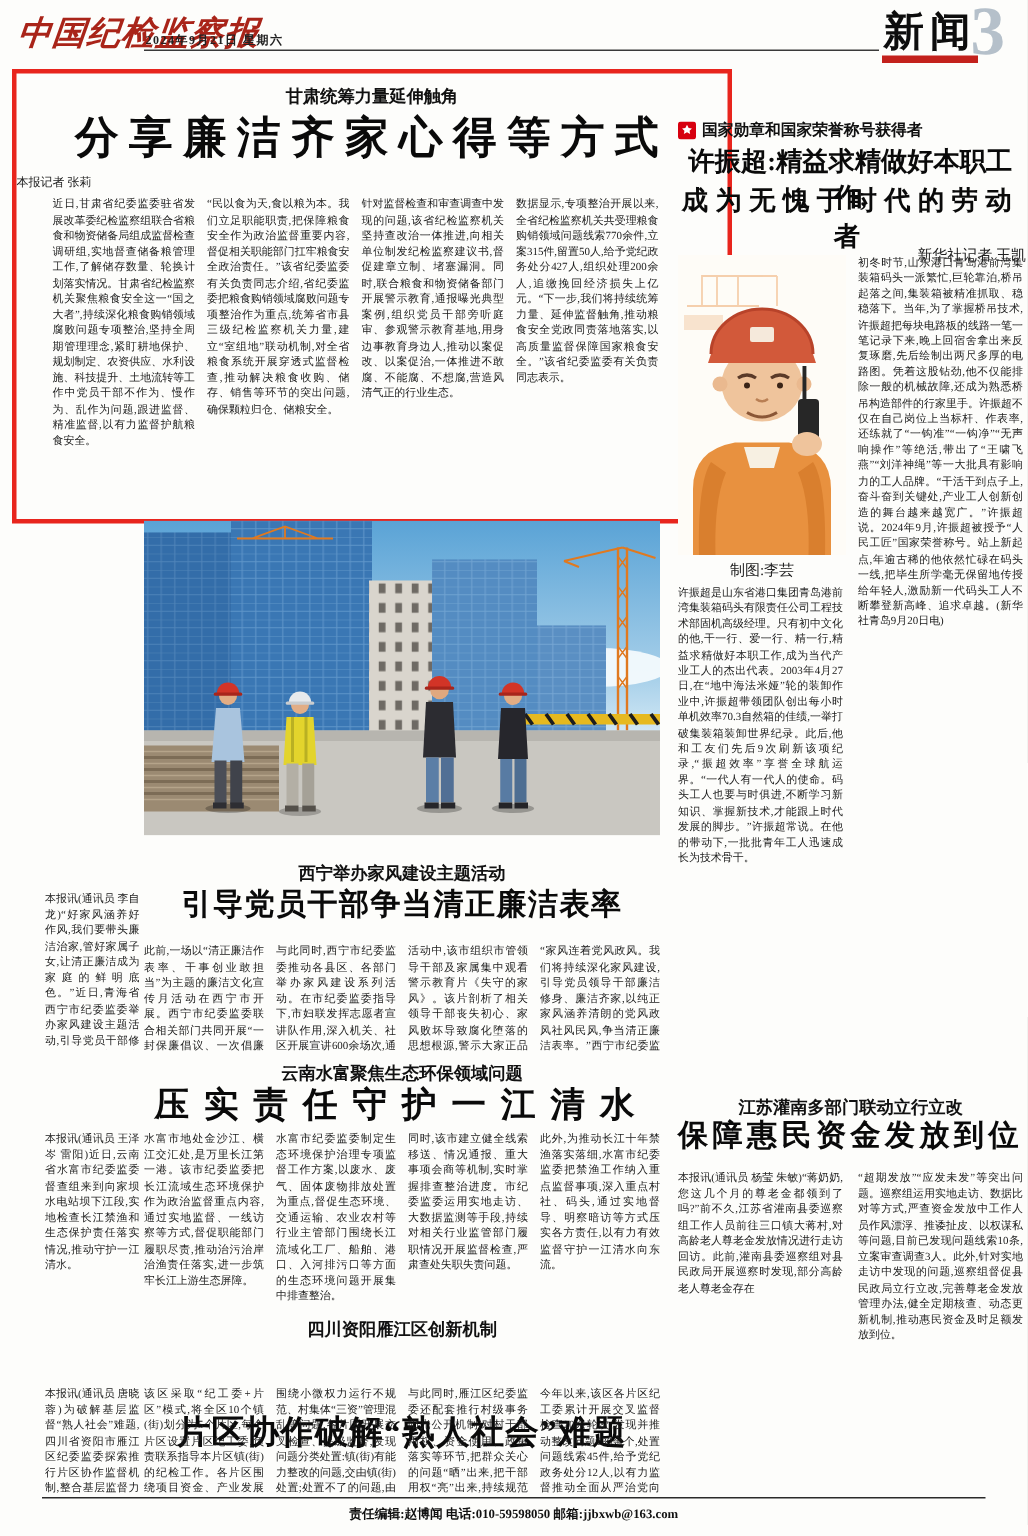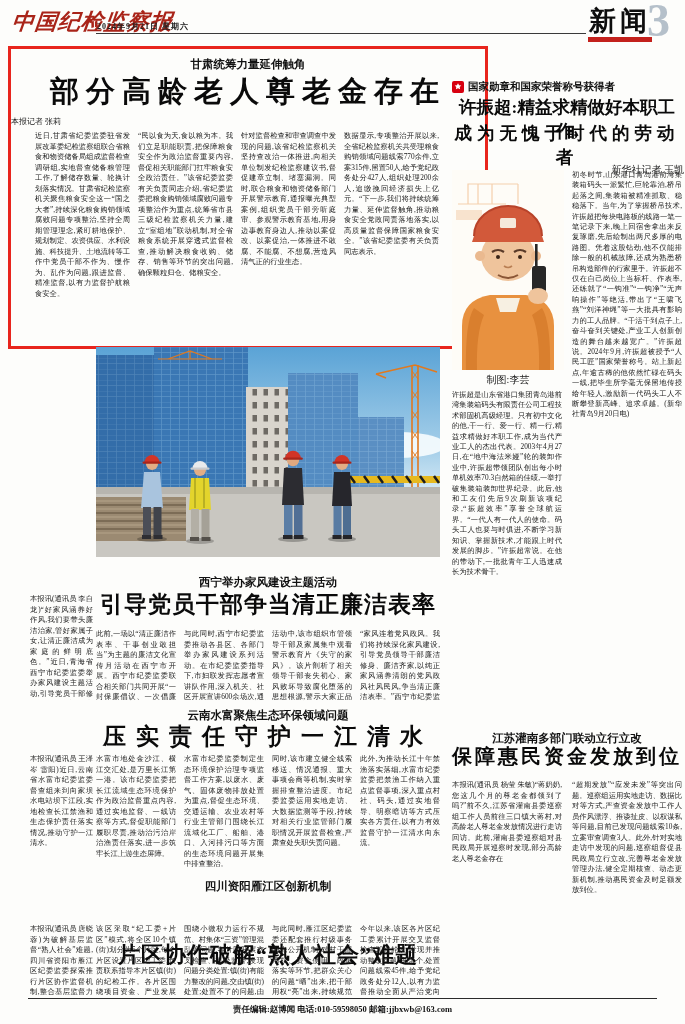--- a/index.html
+++ b/index.html
@@ -55,21 +55,21 @@
 
   <div class="abs masthead">中国纪检监察报</div>
   <div class="abs issue-date">2024年9月21日 星期六</div>
   <div class="abs header-rule"></div>
   <div class="abs section-title">新闻</div>
   <div class="abs section-bar"></div>
   <div class="abs page-number">3</div>
 
   <div class="abs lead-box">
     <div class="abs kicker lead-kicker">甘肃统筹力量延伸触角</div>
-    <div class="abs lead-headline">部分高龄老人尊老金存在</div>
+    <div class="abs lead-headline">分享廉洁齐家心得等方式</div>
     <div class="abs lead-byline">本报记者 张莉</div>
     <div class="abs tcol lead-col" style="left:24px;">近日,甘肃省纪委监委驻省发展改革委纪检监察组联合省粮食和物资储备局组成监督检查调研组,实地督查储备粮管理工作,了解储存数量、轮换计划落实情况。甘肃省纪检监察机关聚焦粮食安全这一“国之大者”,持续深化粮食购销领域腐败问题专项整治,坚持全周期管理理念,紧盯耕地保护、规划制定、农资供应、水利设施、科技提升、土地流转等工作中党员干部不作为、慢作为、乱作为问题,跟进监督、精准监督,以有力监督护航粮食安全。</div>
     <div class="abs tcol lead-col" style="left:127px;">“民以食为天,食以粮为本。我们立足职能职责,把保障粮食安全作为政治监督重要内容,督促相关职能部门扛牢粮食安全政治责任。”该省纪委监委有关负责同志介绍,省纪委监委把粮食购销领域腐败问题专项整治作为重点,统筹省市县三级纪检监察机关力量,建立“室组地”联动机制,对全省粮食系统开展穿透式监督检查,推动解决粮食收购、储存、销售等环节的突出问题,确保颗粒归仓、储粮安全。</div>
     <div class="abs tcol lead-col" style="left:230px;">针对监督检查和审查调查中发现的问题,该省纪检监察机关坚持查改治一体推进,向相关单位制发纪检监察建议书,督促建章立制、堵塞漏洞。同时,联合粮食和物资储备部门开展警示教育,通报曝光典型案例,组织党员干部旁听庭审、参观警示教育基地,用身边事教育身边人,推动以案促改、以案促治,一体推进不敢腐、不能腐、不想腐,营造风清气正的行业生态。</div>
     <div class="abs tcol lead-col" style="left:333px;">数据显示,专项整治开展以来,全省纪检监察机关共受理粮食购销领域问题线索770余件,立案315件,留置50人,给予党纪政务处分427人,组织处理200余人,追缴挽回经济损失上亿元。“下一步,我们将持续统筹力量、延伸监督触角,推动粮食安全党政同责落地落实,以高质量监督保障国家粮食安全。”该省纪委监委有关负责同志表示。</div>
   </div>
 
 
   <div class="abs photo-frame">
     <svg width="344" height="210" viewBox="0 0 344 210">
@@ -161,21 +161,21 @@
         <path d="M0 21h16l2 34H-2z" fill="#26262c"></path>
         <rect x="-0.5" y="55" width="8" height="29" fill="#587ba3"></rect>
         <rect x="9" y="55" width="8" height="29" fill="#4e6e92"></rect>
         <rect x="-1.5" y="84" width="9" height="4" fill="#242428"></rect>
         <rect x="9" y="84" width="9" height="4" fill="#242428"></rect>
       </g>
     </svg>
   </div>
 
   <div class="abs kicker mid-kicker" style="top:575px;">西宁举办家风建设主题活动</div>
-  <div class="abs mid-headline" style="top:589px;font-size:23px;letter-spacing:1px;">引导党员干部争当清正廉洁表率</div>
+  <div class="abs mid-headline" style="top:589px;font-size:20px;letter-spacing:1px;">引导党员干部争当清正廉洁表率</div>
   <div class="abs tcol lede-col" style="top:594px;height:106px;">本报讯(通讯员 李自龙)“好家风涵养好作风,我们要带头廉洁治家,管好家属子女,让清正廉洁成为家庭的鲜明底色。”近日,青海省西宁市纪委监委举办家风建设主题活动,引导党员干部修身律己、廉洁齐家。</div>
   <div class="abs tcol" style="left:96px;top:629px;width:80px;height:74px;">此前,一场以“清正廉洁作表率、干事创业敢担当”为主题的廉洁文化宣传月活动在西宁市开展。西宁市纪委监委联合相关部门共同开展“一封保廉倡议、一次倡廉签名、一条倡廉短信、一次助廉谈话、一场观廉影片、一堂家风廉课”等“六个一”主题活动,全市5000余名党员干部及家属参加。</div>
   <div class="abs tcol" style="left:184px;top:629px;width:80px;height:74px;">与此同时,西宁市纪委监委推动各县区、各部门举办家风建设系列活动。在市纪委监委指导下,市妇联发挥志愿者宣讲队作用,深入机关、社区开展宣讲600余场次,通过讲述红色家风故事、分享廉洁齐家心得等方式,引导党员干部把家风建设摆在重要位置。</div>
   <div class="abs tcol" style="left:272px;top:629px;width:80px;height:74px;">活动中,该市组织市管领导干部及家属集中观看警示教育片《失守的家风》。该片剖析了相关领导干部丧失初心、家风败坏导致腐化堕落的思想根源,警示大家正品行、立家规、严家教、树家风,筑牢拒腐防变的家庭防线。</div>
   <div class="abs tcol" style="left:360px;top:629px;width:80px;height:74px;">“家风连着党风政风。我们将持续深化家风建设,引导党员领导干部廉洁修身、廉洁齐家,以纯正家风涵养清朗的党风政风社风民风,争当清正廉洁表率。”西宁市纪委监委有关负责同志表示。</div>
 
   <div class="abs kicker mid-kicker" style="top:708px;">云南水富聚焦生态环保领域问题</div>
   <div class="abs mid-headline" style="top:721px;font-size:23px;letter-spacing:10px;">压实责任守护一江清水</div>
   <div class="abs tcol lede-col" style="top:754px;height:118px;">本报讯(通讯员 王泽岑 雷阳)近日,云南省水富市纪委监委督查组来到向家坝水电站坝下江段,实地检查长江禁渔和生态保护责任落实情况,推动守护一江清水。</div>
   <div class="abs tcol" style="left:96px;top:754px;width:80px;height:118px;">水富市地处金沙江、横江交汇处,是万里长江第一港。该市纪委监委把长江流域生态环境保护作为政治监督重点内容,通过实地监督、一线访察等方式,督促职能部门履职尽责,推动治污治岸治渔责任落实,进一步筑牢长江上游生态屏障。</div>

